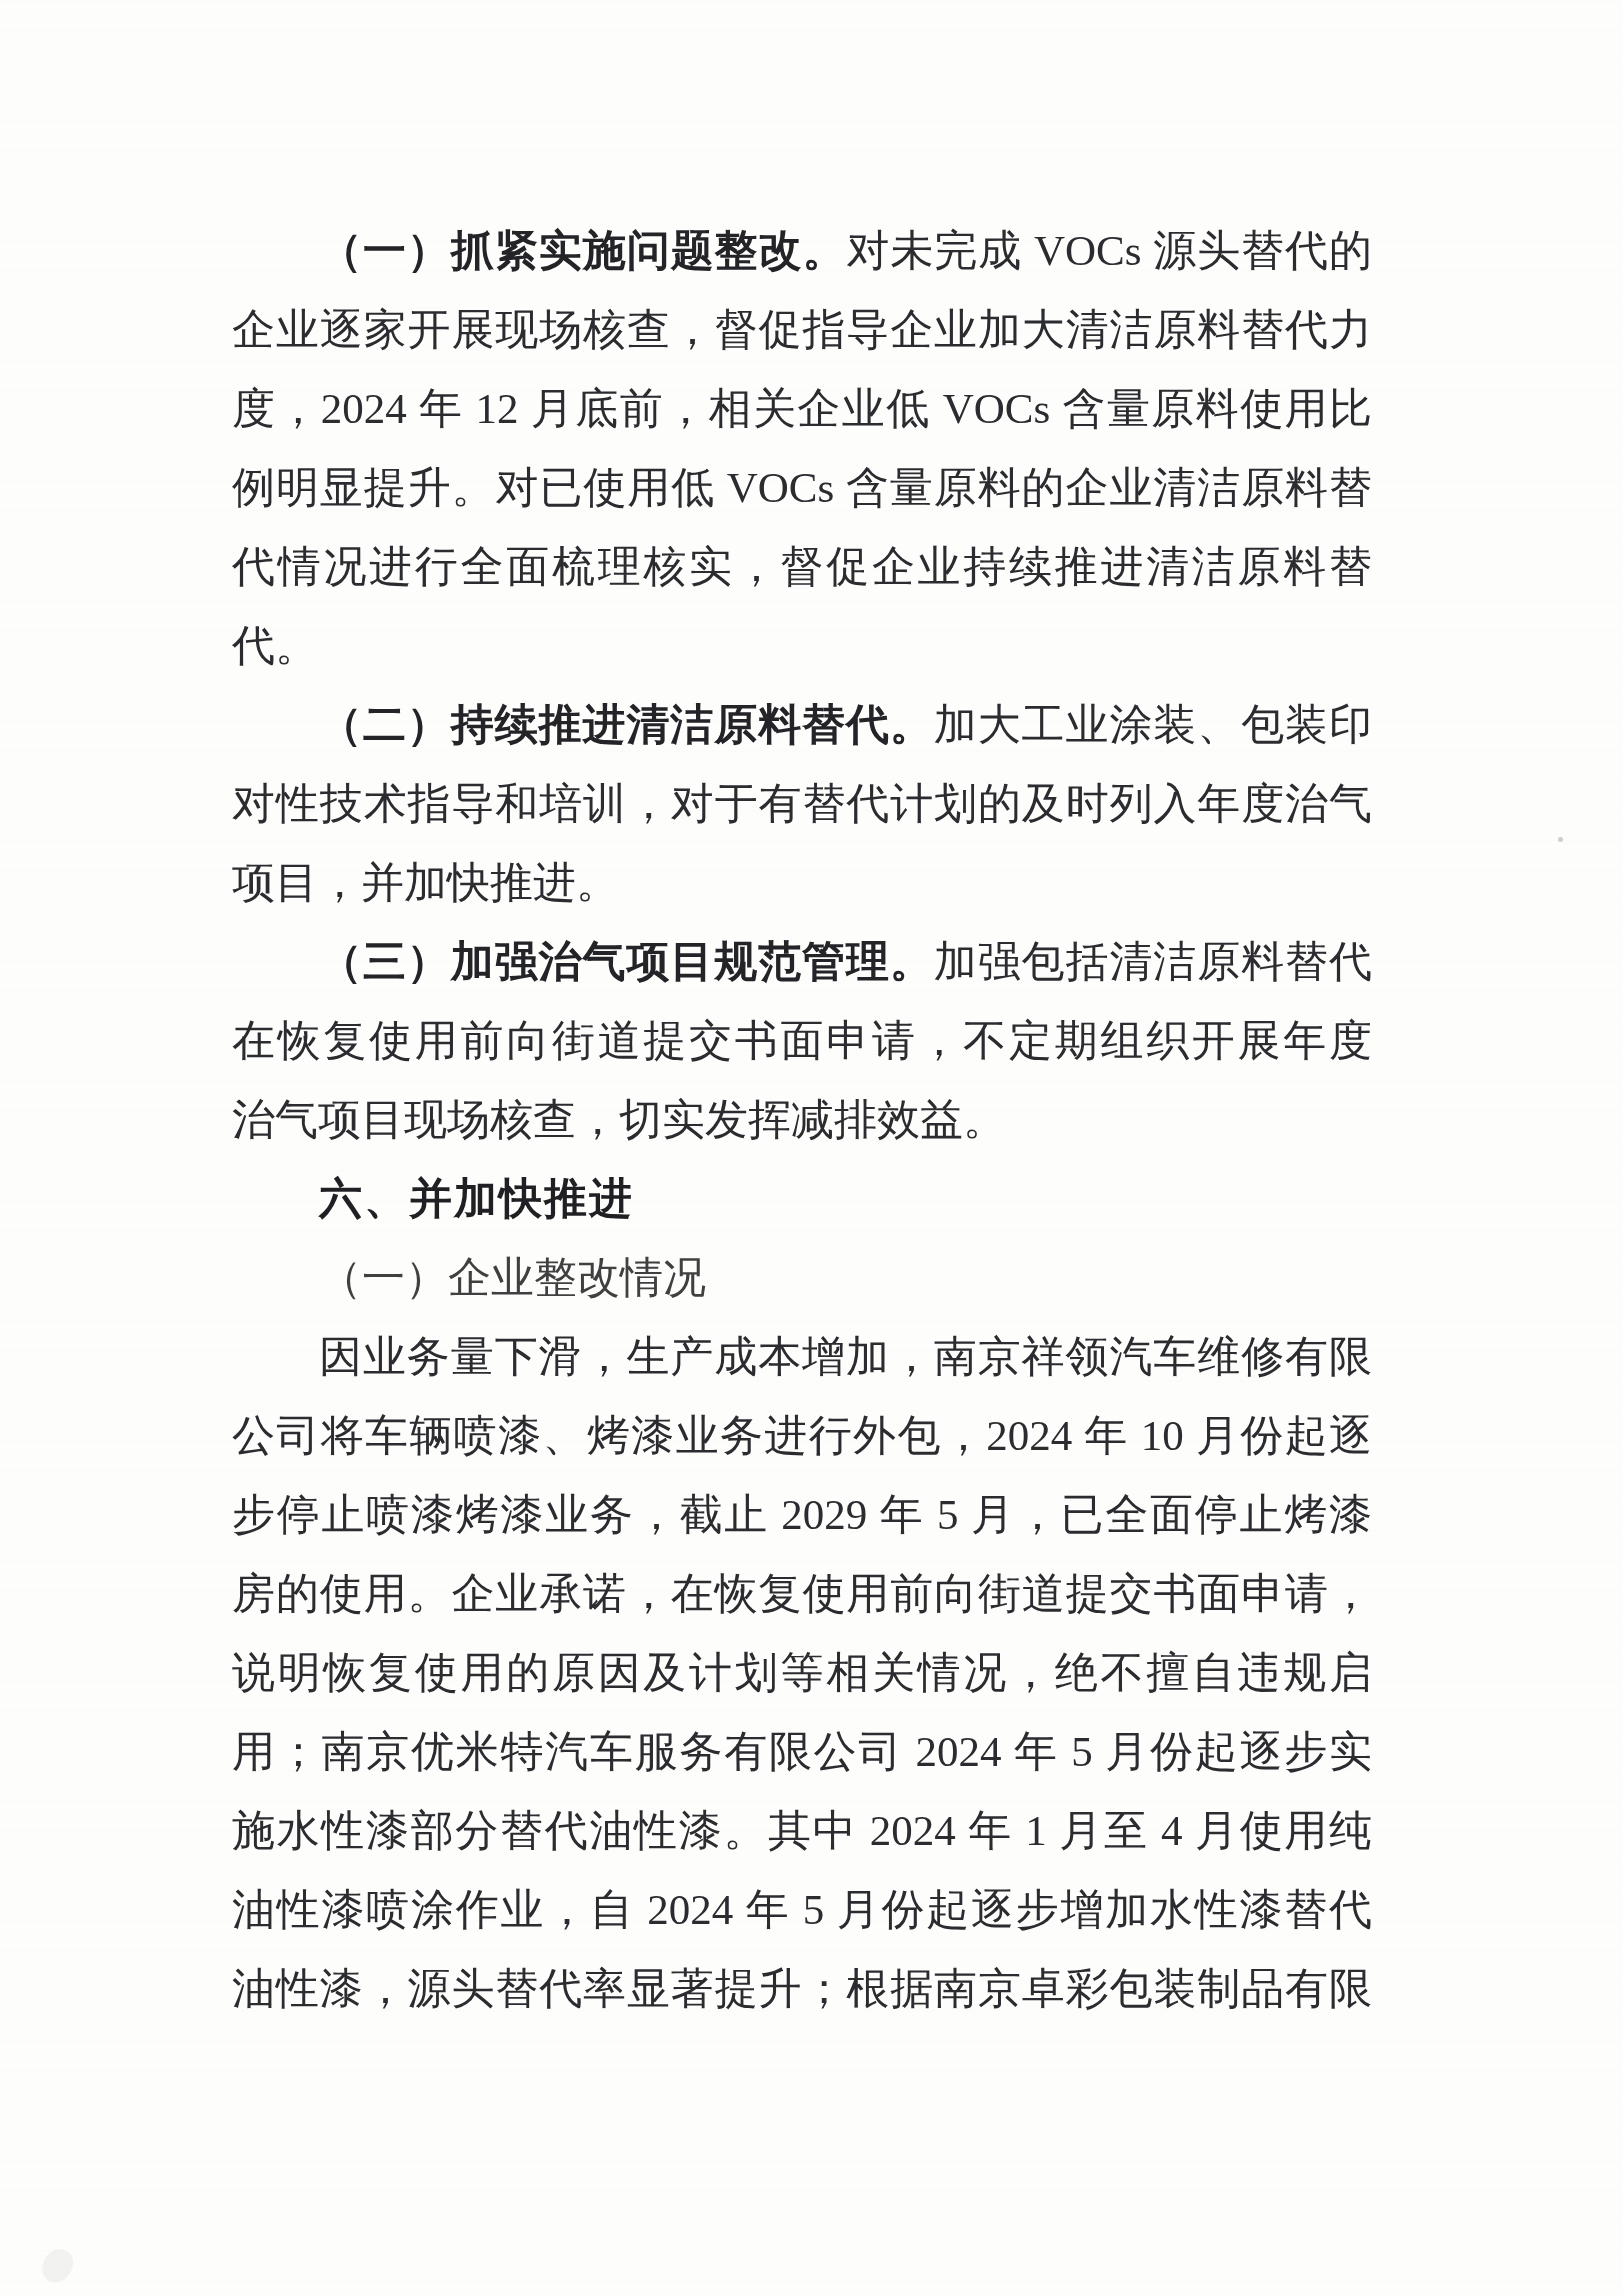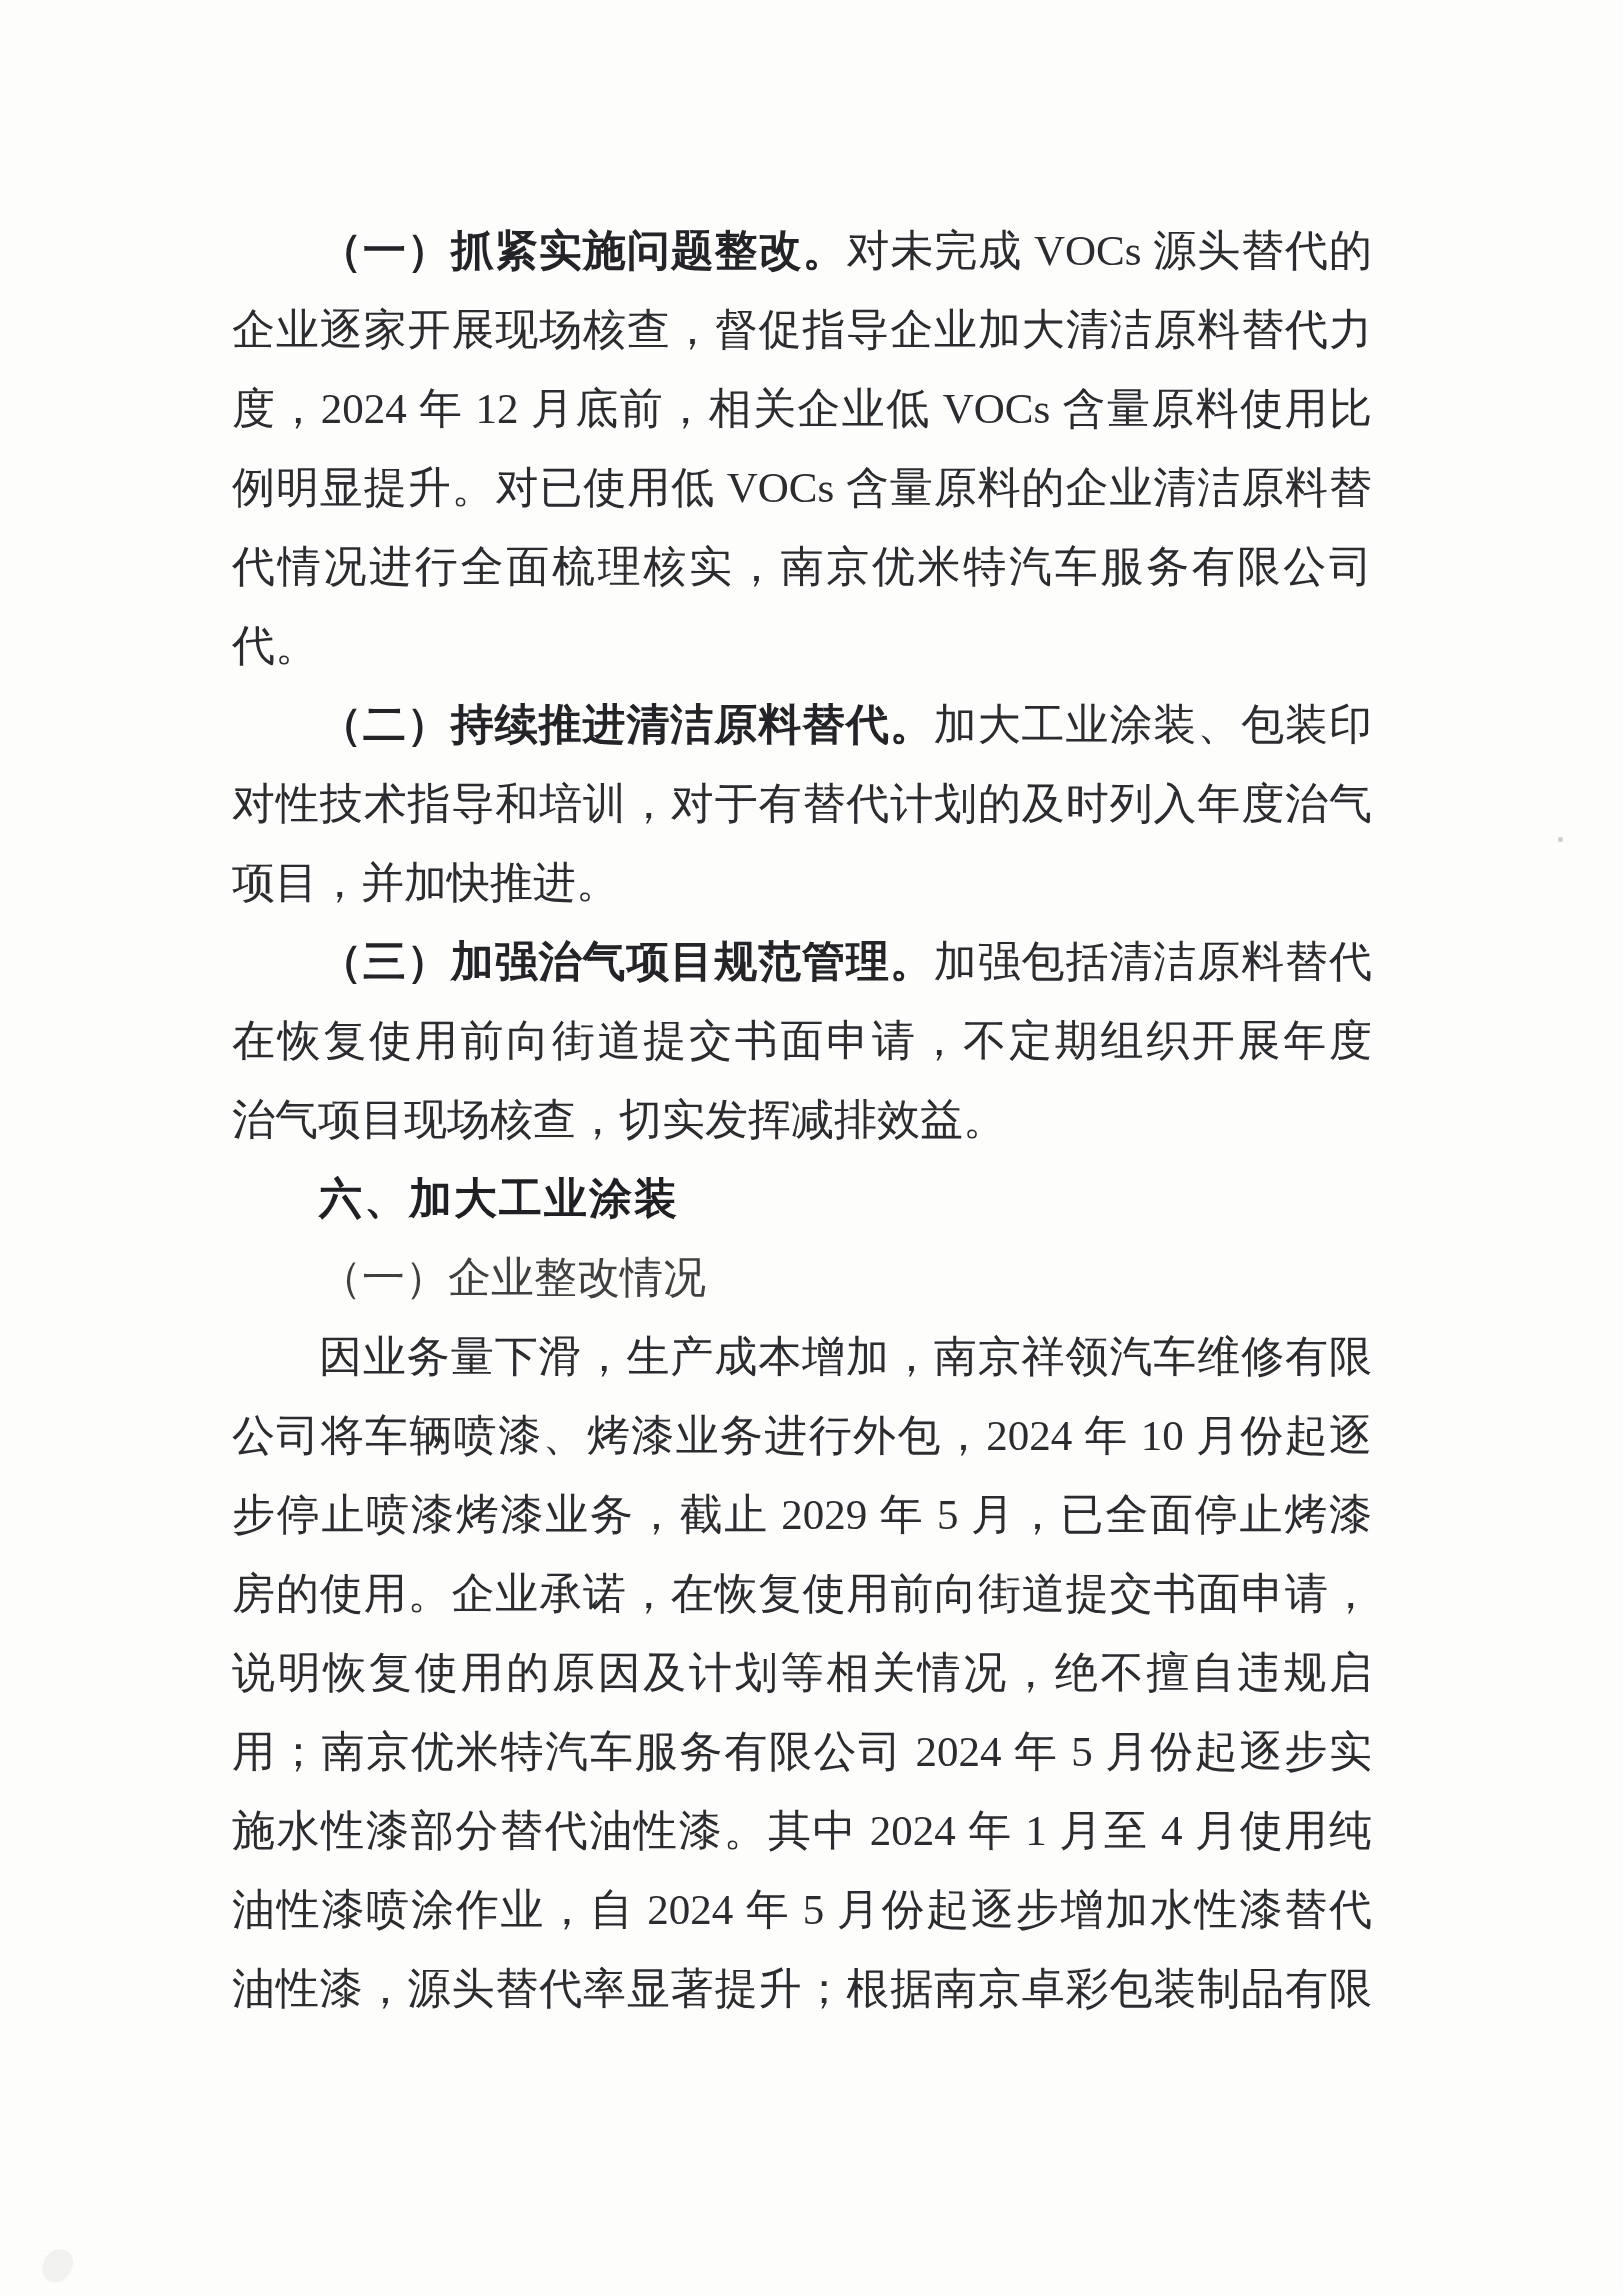--- a/index.html
+++ b/index.html
@@ -92,38 +92,38 @@
 <div class="textblock">
 
   <div class="line indent"><span class="lead">（一）抓紧实施问题整改。</span><span>对未完成 VOCs 源头替代的</span></div>
 
   <div class="line"><span>企业逐家开展现场核查，督促指导企业加大清洁原料替代力</span></div>
 
   <div class="line"><span>度，2024 年 12 月底前，相关企业低 VOCs 含量原料使用比</span></div>
 
   <div class="line"><span>例明显提升。对已使用低 VOCs 含量原料的企业清洁原料替</span></div>
 
-  <div class="line"><span>代情况进行全面梳理核实，南京优米特汽车服务有限公司</span></div>
+  <div class="line"><span>代情况进行全面梳理核实，督促企业持续推进清洁原料替</span></div>
 
   <div class="line last"><span>代。</span></div>
 
   <div class="line indent"><span class="lead">（二）持续推进清洁原料替代。</span><span>加大工业涂装、包装印</span></div>
 
 
   <div class="line"><span>对性技术指导和培训，对于有替代计划的及时列入年度治气</span></div>
 
   <div class="line last"><span>项目，并加快推进。</span></div>
 
   <div class="line indent"><span class="lead">（三）加强治气项目规范管理。</span><span>加强包括清洁原料替代</span></div>
 
   <div class="line"><span>在恢复使用前向街道提交书面申请，不定期组织开展年度</span></div>
 
   <div class="line last"><span>治气项目现场核查，切实发挥减排效益。</span></div>
 
-  <div class="line indent last heading"><span>六、加大工业涂装</span></div>
+  <div class="line indent last heading"><span>六、并加快推进</span></div>
 
   <div class="line indent last kai"><span>（一）企业整改情况</span></div>
 
   <div class="line indent"><span>因业务量下滑，生产成本增加，南京祥领汽车维修有限</span></div>
 
   <div class="line"><span>公司将车辆喷漆、烤漆业务进行外包，2024 年 10 月份起逐</span></div>
 
   <div class="line"><span>步停止喷漆烤漆业务，截止 2029 年 5 月，已全面停止烤漆</span></div>
 
   <div class="line"><span>房的使用。企业承诺，在恢复使用前向街道提交书面申请，</span></div>

